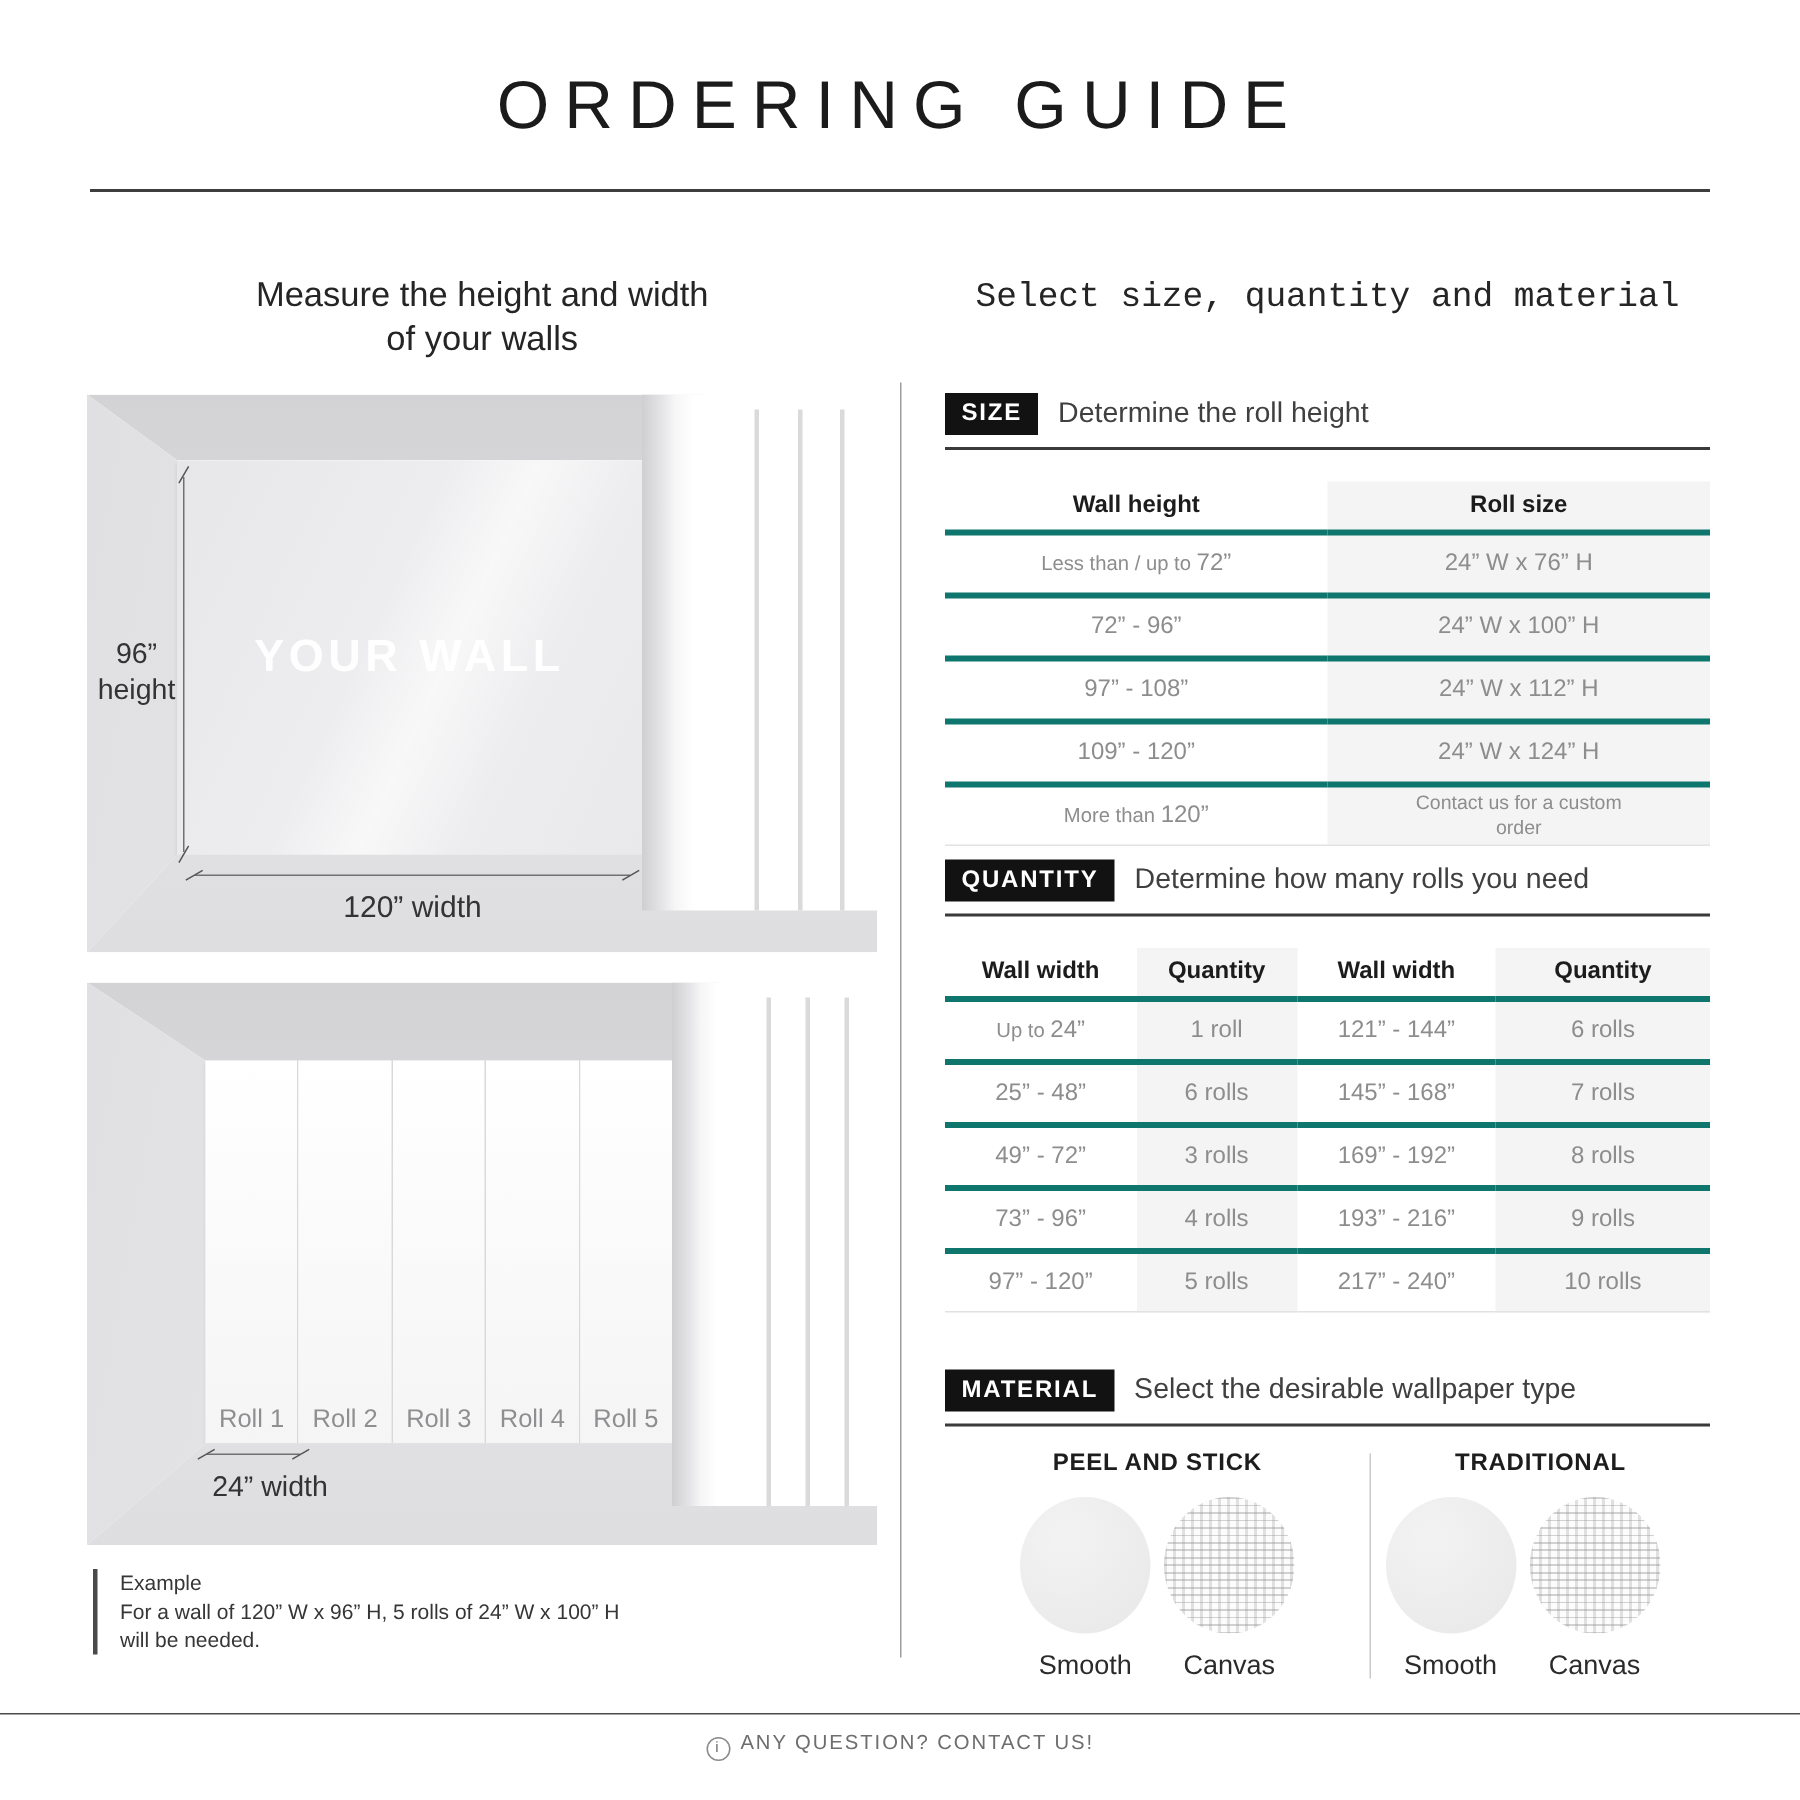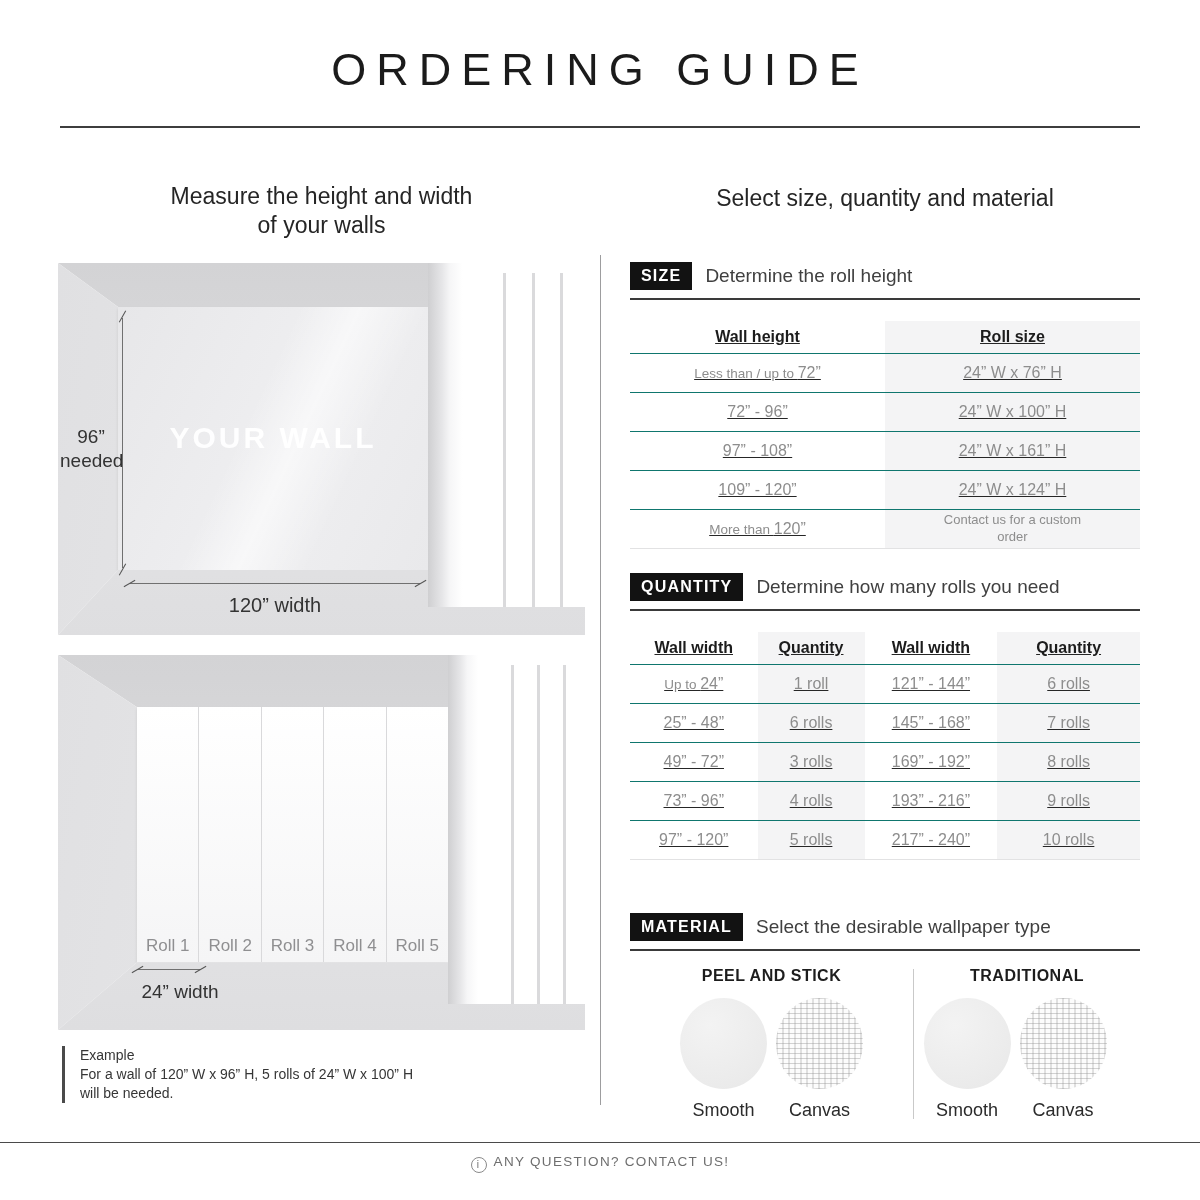--- a/index.html
+++ b/index.html
@@ -8,21 +8,21 @@
   #canvas{position:relative;width:1200px;height:1200px;background:#fff;}
 
   
   #page-title{top:44px;left:0;width:100%;text-align:center;font-size:45px;font-weight:400;
     letter-spacing:10px;color:#1b1b1b;}
   #top-rule{top:126px;left:60px;width:1080px;border-top:2px solid #3d3d3d;height:0;}
 
   
   #left-heading{top:182px;left:58px;width:527px;text-align:center;font-size:23px;line-height:1.28;
     font-weight:500;color:#252525;}
-  #right-heading{top:185px;left:630px;width:510px;text-align:center;font-size:23px;font-weight:500;color:#252525;}
+  #right-heading{top:185px;left:630px;width:510px;text-align:center;font-size:23px;font-weight:500;color:#252525;font-family:Liberation Mono, monospace;}
 
   
   .room{left:58px;width:527px;background:#fff;overflow:hidden;}
   #room1{top:263px;height:372px;}
   #room2{top:655px;height:375px;}
   .room > div{position:absolute;}
   .ceiling,.leftwall,.floor,.windowarea{inset:0;}
   #room1 .ceiling{clip-path:polygon(0 0,78% 0,70.2% 11.8%,11.4% 11.8%);
     background:linear-gradient(180deg,#d3d3d5,#e4e4e6);}
   #room1 .leftwall{clip-path:polygon(0 0,11.4% 11.8%,11.4% 82.5%,0 100%);
@@ -85,23 +85,23 @@
 
   
   .section{left:630px;width:510px;}
   #sec-size{top:262px;} #sec-qty{top:573px;} #sec-mat{top:913px;}
   .sec-header{display:flex;align-items:center;gap:13px;border-bottom:2px solid #3a3a3a;
     padding-bottom:8px;}
   .badge{background:#121212;color:#ffffff;font-weight:700;font-size:16px;letter-spacing:1.2px;
     padding:5px 11px;}
   .sec-title{font-size:19px;color:#404040;}
 
-  table{width:100%;border-collapse:collapse;margin-top:21px;text-decoration:underline;}
+  table{width:100%;border-collapse:collapse;margin-top:21px;}
   th{font-size:16px;color:#1c1c1c;font-weight:700;padding:7px 0;text-align:center;}
-  td{font-size:16px;color:#8d8d8d;text-align:center;height:36px;border-top:1px solid #0f766e;}
+  td{font-size:16px;color:#8d8d8d;text-align:center;height:36px;border-top:4px solid #0f766e;}
   tr:last-child td{border-bottom:1px solid #e2e2e3;}
   .col-gray{background:#f4f4f5;}
   .pfx{font-size:13.5px;}
   .small-cell{font-size:13px;line-height:1.3;}
   .small-cell span{display:inline-block;max-width:160px;}
   #size-table col.c1,#size-table col.c2{width:50%;}
   #qty-table col.q1{width:25%;} #qty-table col.q2{width:21%;}
   #qty-table col.q3{width:26%;} #qty-table col.q4{width:28%;}
 
   .note-row{margin-top:17px;text-align:center;font-size:12.5px;letter-spacing:1px;color:#8a8a8a;}
@@ -155,21 +155,21 @@
     <div class="floor"></div>
     <div class="windowarea">
       <div class="mullion m1"></div>
       <div class="mullion m2"></div>
       <div class="mullion m3"></div>
     </div>
     <div class="yourwall">YOUR WALL</div>
     <div class="dim-v"></div>
     <div class="height-label abs">
       <div>96”</div>
-      <div>needed</div>
+      <div>height</div>
     </div>
     <div class="dim-h"></div>
     <div class="width-label abs">120” width</div>
   </div>
 
   <div id="room2" class="abs room">
     <div class="ceiling"></div>
     <div class="leftwall"></div>
     <div class="panels">
       <div class="panel">
@@ -226,21 +226,21 @@
       <tr>
         <td class="shrink"><span class="pfx">Less than / up to </span>72”</td>
         <td class="col-gray">24” W x 76” H</td>
       </tr>
       <tr>
         <td>72” - 96”</td>
         <td class="col-gray">24” W x 100” H</td>
       </tr>
       <tr>
         <td>97” - 108”</td>
-        <td class="col-gray">24” W x 161” H</td>
+        <td class="col-gray">24” W x 112” H</td>
       </tr>
       <tr>
         <td>109” - 120”</td>
         <td class="col-gray">24” W x 124” H</td>
       </tr>
       <tr>
         <td class="shrink"><span class="pfx">More than </span>120”</td>
         <td class="col-gray small-cell"><span>Contact us for a custom order</span></td>
       </tr>
     </tbody>

